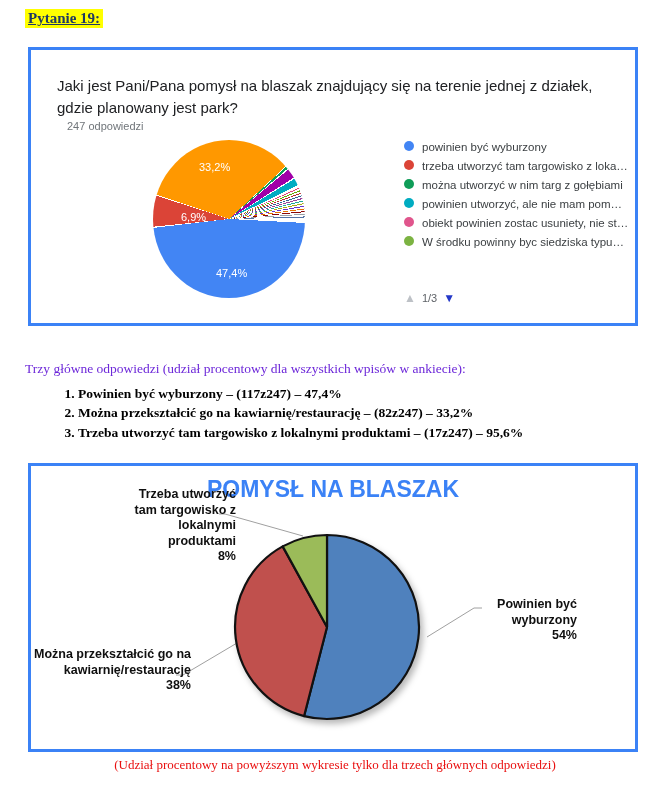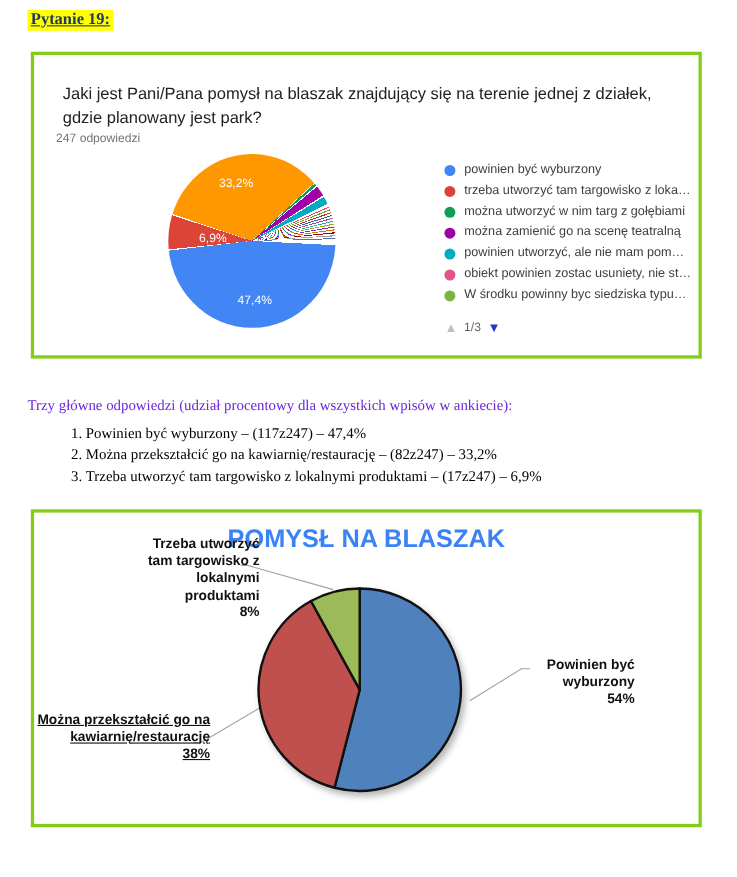--- a/index.html
+++ b/index.html
@@ -5,57 +5,57 @@
   html,body{margin:0;padding:0;background:#ffffff;}
   #page{position:relative;width:670px;height:797px;background:#ffffff;overflow:hidden;
         font-family:"Liberation Serif", serif;}
 
   
   .heading{position:absolute;left:25px;top:9px;background:#FFFF00;color:#1F3864;
            font-weight:bold;font-size:15px;text-decoration:underline;padding:1px 3px;
            font-family:"Liberation Serif", serif;}
 
   
-  .panel{position:absolute;background:#fff;border:3px solid #84cc16;}
+  .panel{position:absolute;background:#fff;border:3px solid #3b82f6;}
   #box1{left:28px;top:47px;width:604px;height:273px;}
   #box1 *{font-family:"Liberation Sans", sans-serif;}
   .question{position:absolute;left:26px;top:25px;width:552px;font-size:15px;color:#202124;line-height:22px;}
-  .resp-count{position:absolute;left:20px;top:70px;font-size:11px;color:#70757a;}
+  .resp-count{position:absolute;left:36px;top:70px;font-size:11px;color:#70757a;}
 
   .pie1{position:absolute;left:122px;top:90px;width:152px;height:158px;border-radius:50%;}
   .pie1 .plabel{position:absolute;color:#ffffff;font-size:11px;text-align:center;}
   .pl1{left:46px;top:21px;}
   .pl2{left:28px;top:71px;}
   .pl3{left:63px;top:127px;}
 
   .legend{position:absolute;left:373px;top:91px;}
-  .legend-row{display:flex;align-items:flex-end;height:19px;}
+  .legend-row{display:flex;align-items:flex-start;height:19px;}
   .dot{width:10px;height:10px;border-radius:50%;margin-right:8px;flex:0 0 auto;}
   .legend-label{font-size:11.5px;color:#3c4043;white-space:nowrap;}
   .pagination{position:absolute;left:373px;top:241px;display:flex;align-items:center;font-size:11px;color:#5f6368;}
   .pg-up{color:#bdc1c6;font-size:12px;margin-right:6px;cursor:pointer;}
   .pg-down{color:#2438c8;font-size:12px;margin-left:6px;cursor:pointer;}
 
   
   .summary-intro{position:absolute;left:25px;top:361px;font-size:13.5px;color:#6d28d9;}
   .summary-list{position:absolute;left:25px;top:384px;margin:0;padding-left:53px;font-size:13.5px;color:#000;}
-  .summary-list li{line-height:19.4px;}
+  .summary-list li{line-height:19.4px;font-weight:bold;}
 
   
   #box2{left:28px;top:463px;width:604px;height:283px;}
   #box2 .sans{font-family:"Liberation Sans", sans-serif;}
   .chart-title{position:absolute;left:102px;top:10px;width:400px;text-align:center;
                font-weight:bold;font-size:23px;color:#3b82f6;letter-spacing:0px;}
   .excel-pie{position:absolute;left:201px;top:66px;width:190px;height:190px;
              filter:drop-shadow(3px 4px 3px rgba(0,0,0,0.28));}
   .pie2-label{position:absolute;font-weight:bold;font-size:12.5px;line-height:15.5px;
               text-align:right;color:#101010;white-space:pre-line;}
   .lbl-a{left:55px;top:21px;width:150px;}
   .lbl-b{left:426px;top:131px;width:120px;}
-  .lbl-c{left:0px;top:181px;width:160px;text-decoration:underline;}
+  .lbl-c{left:0px;top:181px;width:160px;}
   .leader-svg{position:absolute;left:0;top:0;width:604px;height:283px;pointer-events:none;}
 
   
   .caption{position:absolute;left:0;top:757px;width:670px;text-align:center;
            font-size:13px;color:#e90f0f;}
 </style>
 </head>
 <body>
 
 <div id="page">
@@ -79,24 +79,20 @@
       </div>
       <div class="legend-row">
         <span class="dot" style="background: rgb(219, 68, 55);"></span>
         <span class="legend-label">trzeba utworzyć tam targowisko z loka…</span>
       </div>
       <div class="legend-row">
         <span class="dot" style="background: rgb(15, 157, 88);"></span>
         <span class="legend-label">można utworzyć w nim targ z gołębiami</span>
       </div>
       <div class="legend-row">
-        <span class="dot" style="background: rgb(160, 0, 168);"></span>
-        <span class="legend-label">można zamienić go na scenę teatralną</span>
-      </div>
-      <div class="legend-row">
         <span class="dot" style="background: rgb(0, 172, 193);"></span>
         <span class="legend-label">powinien utworzyć, ale nie mam pom…</span>
       </div>
       <div class="legend-row">
         <span class="dot" style="background: rgb(224, 85, 140);"></span>
         <span class="legend-label">obiekt powinien zostac usuniety, nie st…</span>
       </div>
       <div class="legend-row">
         <span class="dot" style="background: rgb(124, 179, 66);"></span>
         <span class="legend-label">W środku powinny byc siedziska typu…</span>
@@ -107,21 +103,21 @@
       <span class="pg-up">▲</span>
       <span>1/3</span>
       <span class="pg-down">▼</span>
     </div>
   </div>
 
   <div class="summary-intro">Trzy główne odpowiedzi (udział procentowy dla wszystkich wpisów w ankiecie):</div>
   <ol class="summary-list">
     <li>Powinien być wyburzony – (117z247) – 47,4%</li>
     <li>Można przekształcić go na kawiarnię/restaurację – (82z247) – 33,2%</li>
-    <li>Trzeba utworzyć tam targowisko z lokalnymi produktami – (17z247) – 6,9%</li>
+    <li>Trzeba utworzyć tam targowisko z lokalnymi produktami – (17z247) – 95,6%</li>
   </ol>
 
   <div id="box2" class="panel">
     <div class="chart-title sans">POMYSŁ NA BLASZAK</div>
 
     <svg class="leader-svg" viewBox="0 0 604 283">
       <polyline points="188,48 194,48 272,70" fill="none" stroke="#a0a0a0" stroke-width="1"></polyline>
       <polyline points="396,171 443,142 451,142" fill="none" stroke="#a0a0a0" stroke-width="1"></polyline>
       <polyline points="145,209 152,209 206,177" fill="none" stroke="#a0a0a0" stroke-width="1"></polyline>
     </svg>
@@ -138,14 +134,15 @@
 produktami
 8%</div>
     <div class="pie2-label sans lbl-b">Powinien być
 wyburzony
 54%</div>
     <div class="pie2-label sans lbl-c">Można przekształcić go na
 kawiarnię/restaurację
 38%</div>
   </div>
 
+  <div class="caption">(Udział procentowy na powyższym wykresie tylko dla trzech głównych odpowiedzi)</div>
 
 </div>
 
 </body></html>

